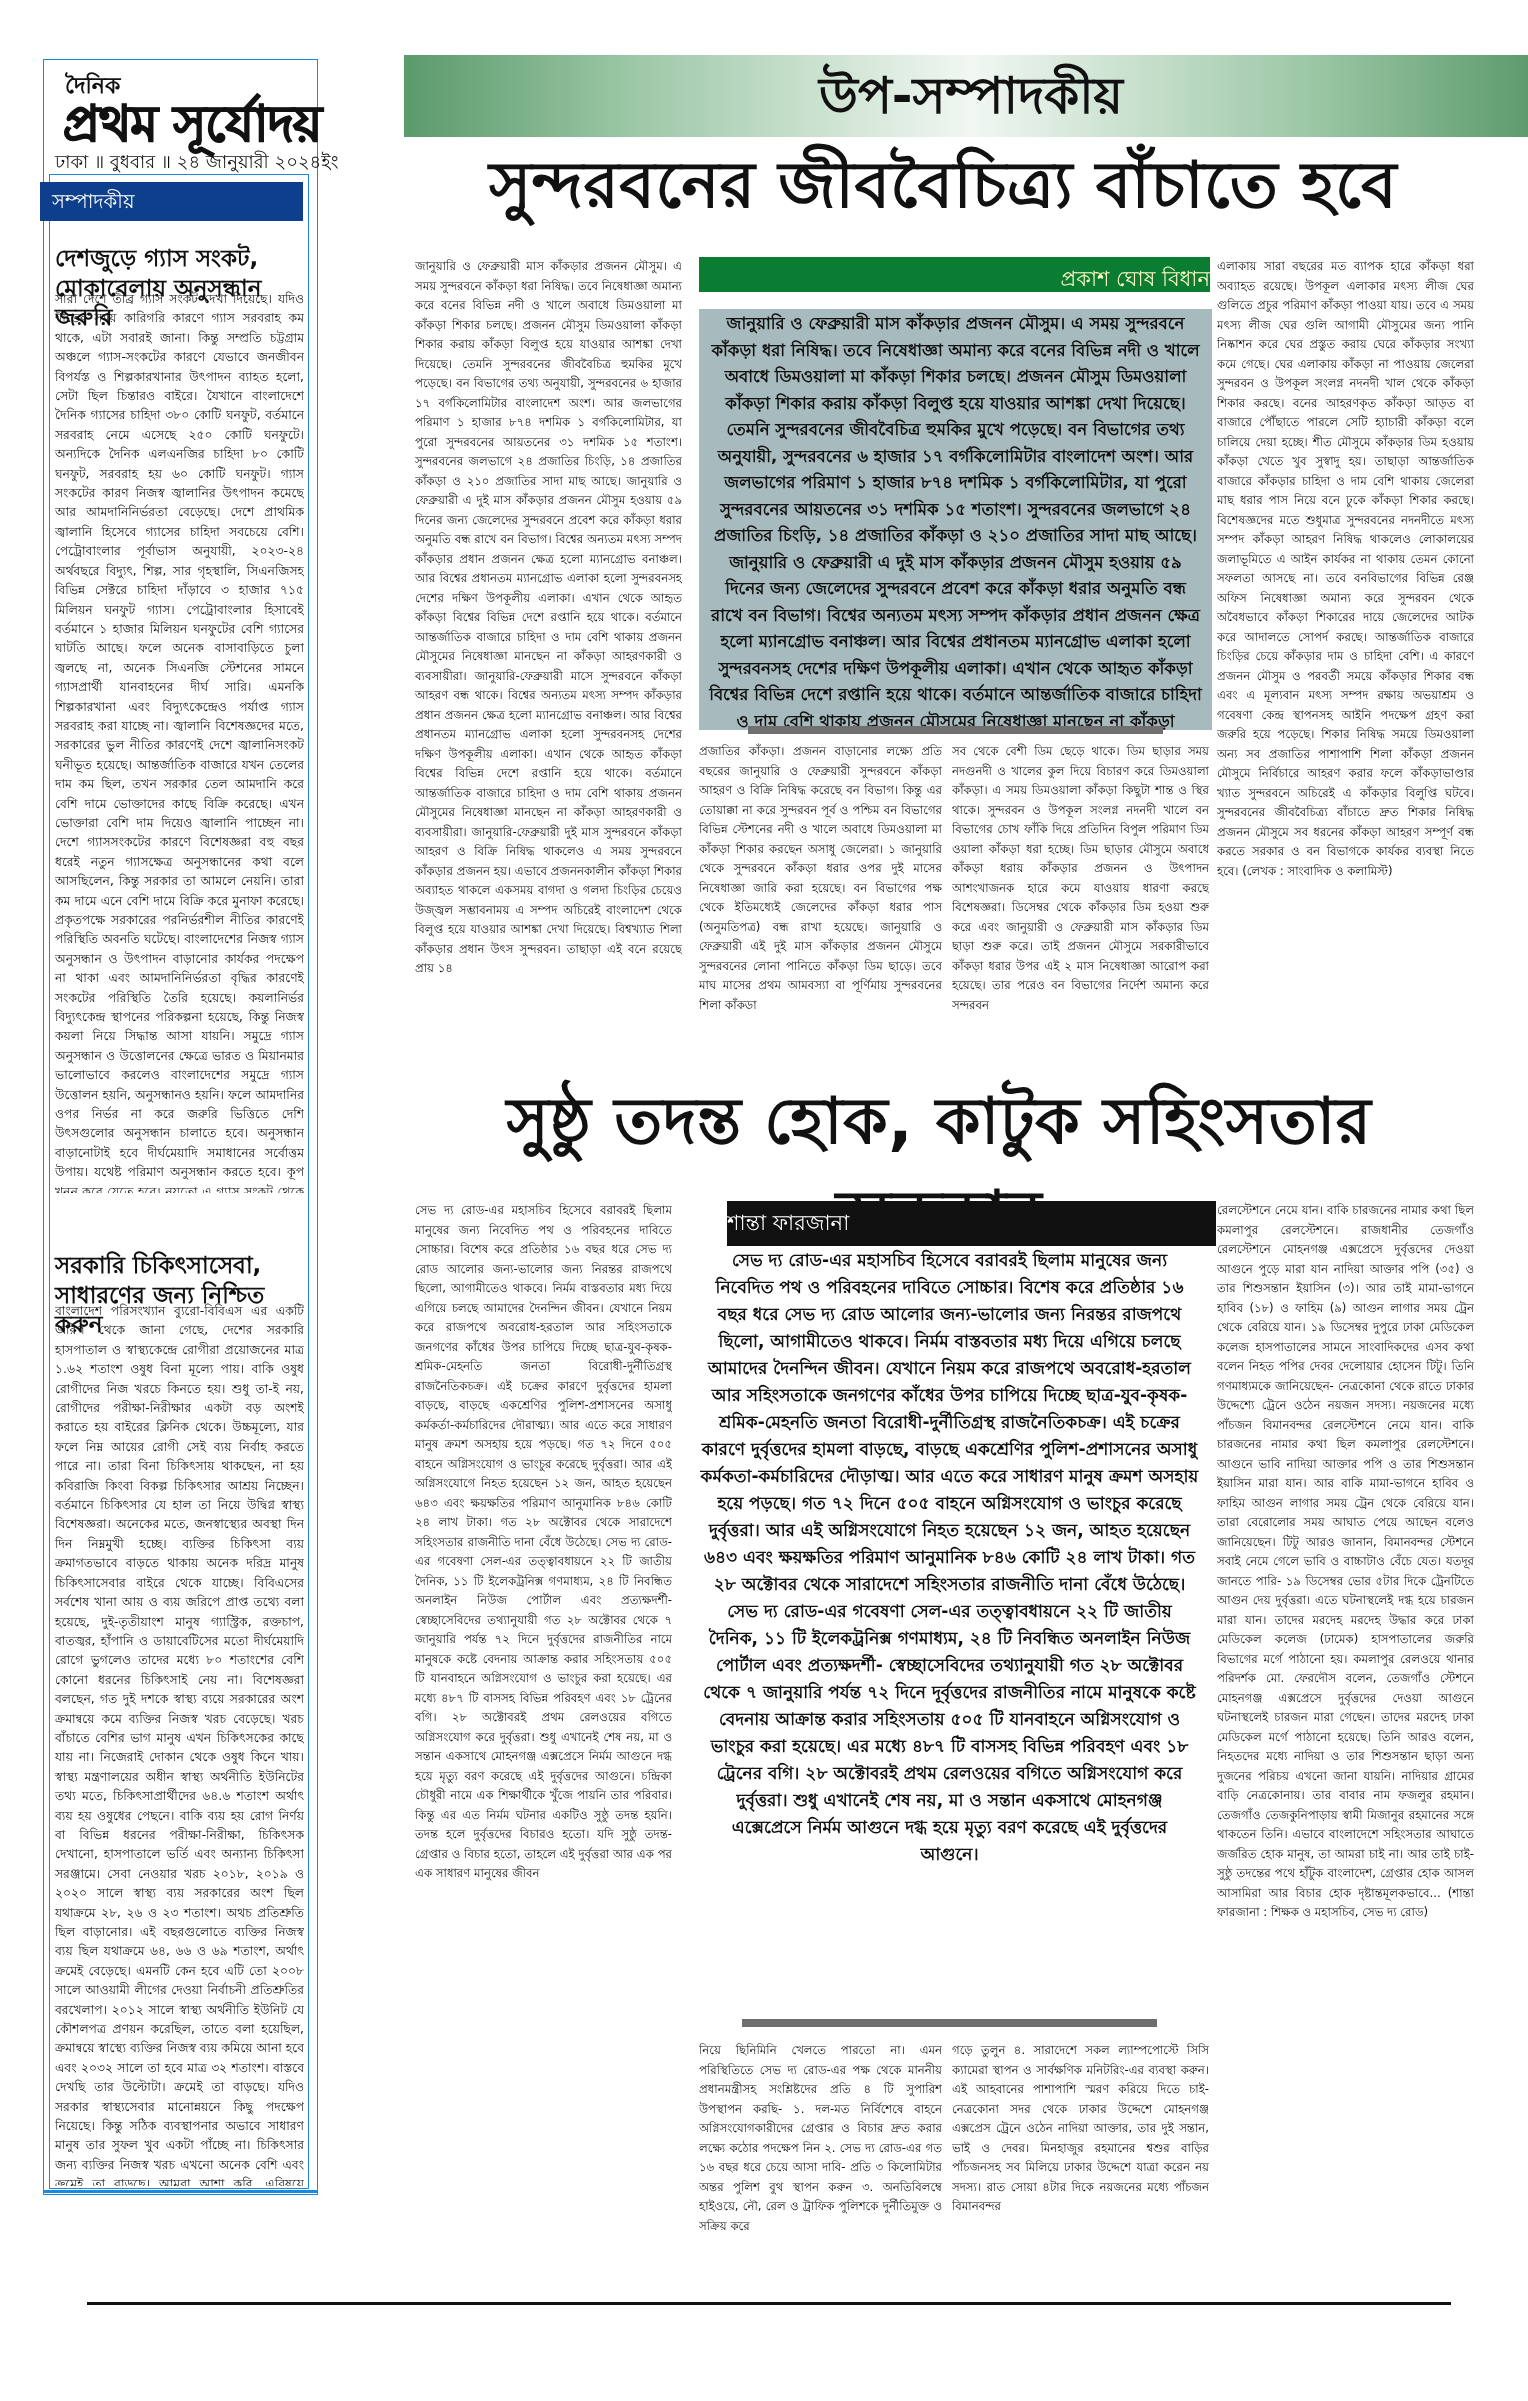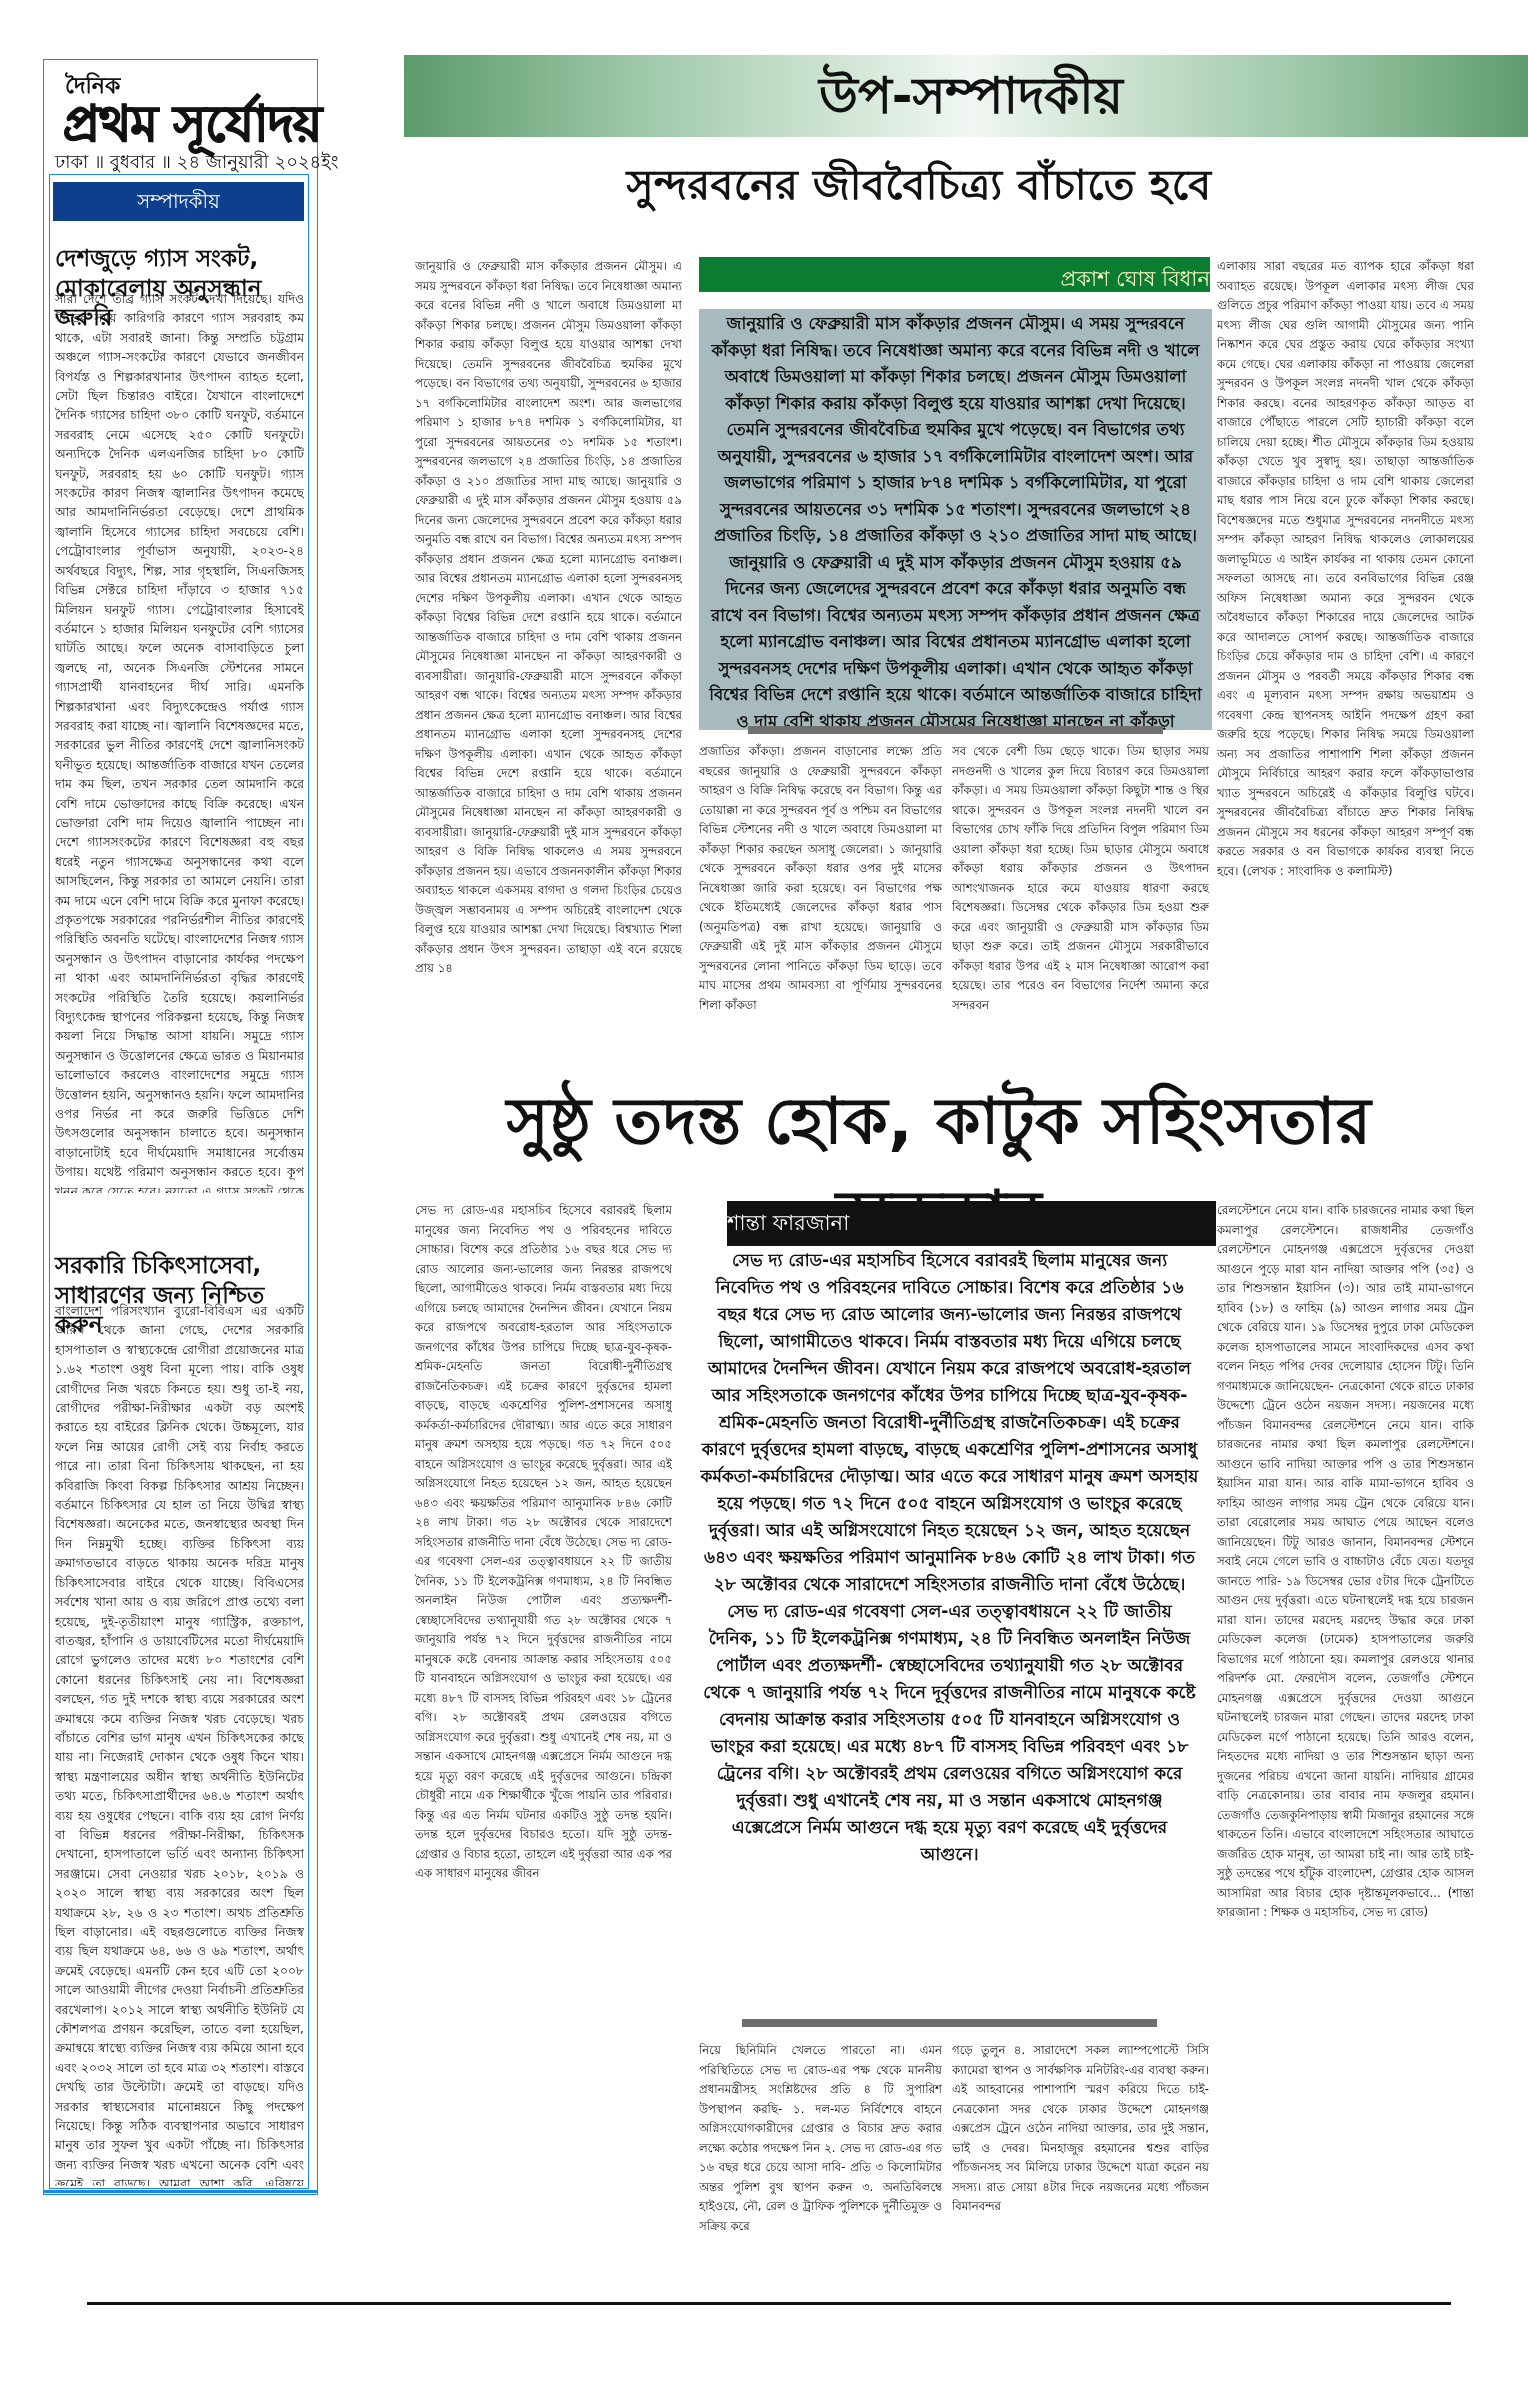--- a/index.html
+++ b/index.html
@@ -7,27 +7,27 @@
   .abs { position:absolute; }
   
   .left-frame { left:43px; top:59px; width:273px; height:2134px; border:1.6px solid #1a8ae0; }
   .masthead { left:65px; top:64px; width:257px; height:87px; }
   .dainik { position:absolute; left:0; top:4.4px; font-size:22px; font-weight:bold; font-family:"DejaVu Sans", sans-serif; }
   .brand { position:absolute; left:-2.2px; top:22px; font-size:50px; font-weight:900; font-family:"DejaVu Sans", sans-serif; color:#111; -webkit-text-stroke:1.1px #111; letter-spacing:-1.1px; white-space:nowrap; }
   .sun { position:absolute; left:92px; top:7.6px; width:46px; height:46px; border-radius:50%; background:#e61e1e; z-index:-1; }
   .sun-ray { position:absolute; width:2.2px; height:17.5px; background:#e61e1e; left:114px; top:-6.5px; transform-origin:1.1px 29.5px; z-index:-1; }
   .dateline { left:55px; top:148px; width:257px; font-size:18px; font-family:"DejaVu Sans", sans-serif; white-space:nowrap; }
   .inner-frame { left:49px; top:174px; width:258px; height:2013px; border:1.6px solid #1a8ae0; }
-  .sec-banner { left:53px; top:182px; width:251px; height:39px; background:#0d3f8c; color:#fff; font-size:19.6px; text-align:center; line-height:39px; font-family:"DejaVu Sans", sans-serif; }
+  .sec-banner { left:40px; top:182px; width:251px; height:39px; background:#0d3f8c; color:#fff; font-size:19.6px; line-height:39px; font-family:"DejaVu Sans", sans-serif;padding-left:12px; }
   .ed-headline { left:55px; width:249px; font-size:23px; font-weight:bold; text-align:left; line-height:29.5px; font-family:"DejaVu Sans", sans-serif;margin-top:16px; }
   .ed-body { left:55px; width:249px; font-size:12.3px; line-height:19.4px; text-align:justify; font-family:"DejaVu Sans", sans-serif; overflow:hidden; }
   .bottom-rule-blue { left:43px; top:2190px; width:275px; height:3.3px; background:#1a8ae0; }
   
   .upa-banner { left:404px; top:55px; width:1134px; height:82px; background:linear-gradient(90deg,#5b9a6a 0%,#9cc7a6 20%,#f1f7f2 50%,#9cc7a6 80%,#5b9a6a 100%); text-align:center; font-size:50px; font-family:"DejaVu Sans", sans-serif; line-height:82px; font-weight:bold; }
-  .main-headline { left:384px; top:139px; width:1070px; text-align:center; font-size:41px; font-weight:bold; line-height:93px; font-family:"DejaVu Sans", sans-serif; letter-spacing:0.5px; }
+  .main-headline { left:408px; top:139px; width:1070px; text-align:center; font-size:64px; font-weight:bold; line-height:93px; font-family:"DejaVu Sans", sans-serif; letter-spacing:0.5px; }
   .col { font-size:11.7px; line-height:19.5px; text-align:justify; font-family:"DejaVu Sans", sans-serif; overflow:hidden; }
   .byline-green { left:699px; top:257px; width:511px; height:35px; background:#0b7d33; color:#fef9c3; font-size:21px; text-align:right; line-height:45px; font-family:"DejaVu Sans", sans-serif; }
   .pull-green { left:699px; top:309px; width:513px; height:421px; background:#a7babd; box-sizing:border-box; padding:2.2px 8.7px; font-size:16.6px; line-height:26.5px; text-align:center; font-weight:bold; font-family:"DejaVu Sans", sans-serif; overflow:hidden; }
   .pull-rule { height:7.6px; background:#707070; }
   .headline2 { left:404px; top:1075px; width:1070px; text-align:center; font-size:64px; font-weight:bold; line-height:93px; font-family:"DejaVu Sans", sans-serif; letter-spacing:0.5px; }
   .byline-black { left:727px; top:1201px; width:489px; height:45px; background:#111; color:#fff; font-size:21px; line-height:45px; font-family:"DejaVu Sans", sans-serif; }
   .pull-black { left:693px; top:1247px; width:513px; height:780px; box-sizing:border-box; padding:0 7.6px; font-size:17px; line-height:27px; text-align:center; font-weight:bold; font-family:"DejaVu Sans", sans-serif; overflow:hidden; }
   .pull-rule2 { left:742px; top:2019px; width:415px; height:7.6px; background:#6e6e6e; }
   .bottom-rule { left:87px; top:2302px; width:1364px; height:3.3px; background:#111; }
 </style>

